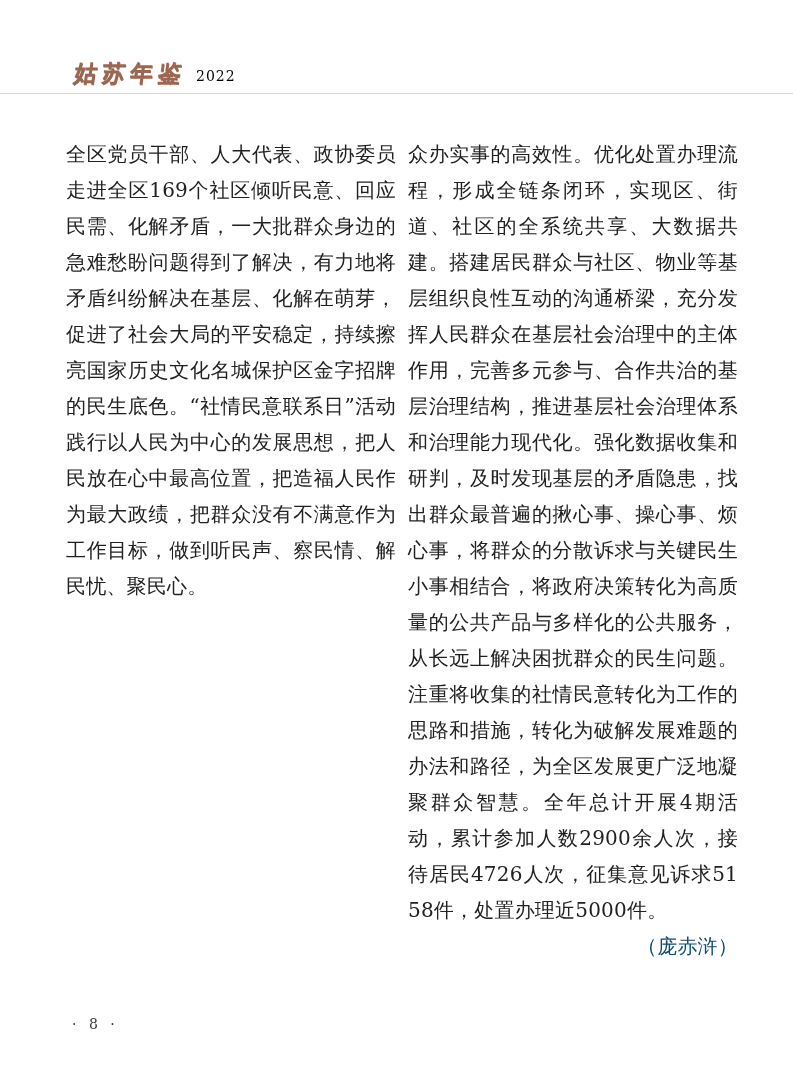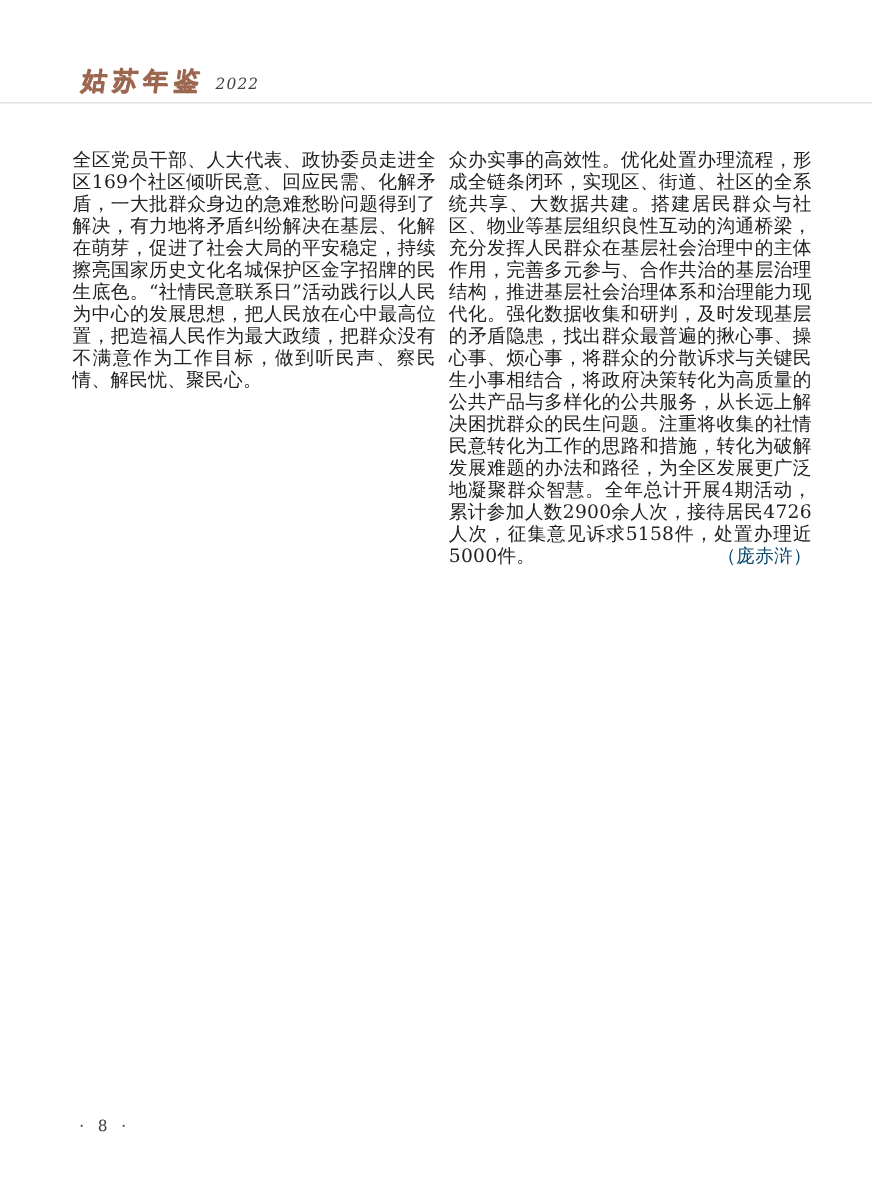--- a/index.html
+++ b/index.html
@@ -32,42 +32,41 @@
     font-size: 23px;
     font-weight: bold;
     letter-spacing: 5px;
     color: var(--accent, #9c6750);
     transform: skewX(-8deg);
     font-family: "DejaVu Serif", serif;
     text-shadow: 0.6px 0.6px 0 var(--accent, #9c6750);
   }
   .logo-year {
     font-size: 14px;
-    font-style: italic;
-    color: #404040;
+    color: #000000;
     letter-spacing: 1px;
     font-family: "DejaVu Serif", serif;
   }
   
   .article {
     position: absolute;
     top: 136px;
     left: 66px;
     width: 672px;
     display: flex;
     gap: 12px;
   }
   .column {
     width: 330px;
     box-sizing: border-box;
   }
   .column p {
     margin: 0;
-    font-size: 17px;
-    line-height: 20px;
+    font-size: 20px;
+    line-height: 36px;
     text-align: justify;
     text-justify: inter-ideograph;
     word-break: break-all;
     letter-spacing: 0.2px;
   }
   .para-2 { margin-top: 20px !important; }
   .section-label {
     color: var(--label, #a8604c);
     margin-right: 0.5em;
   }

